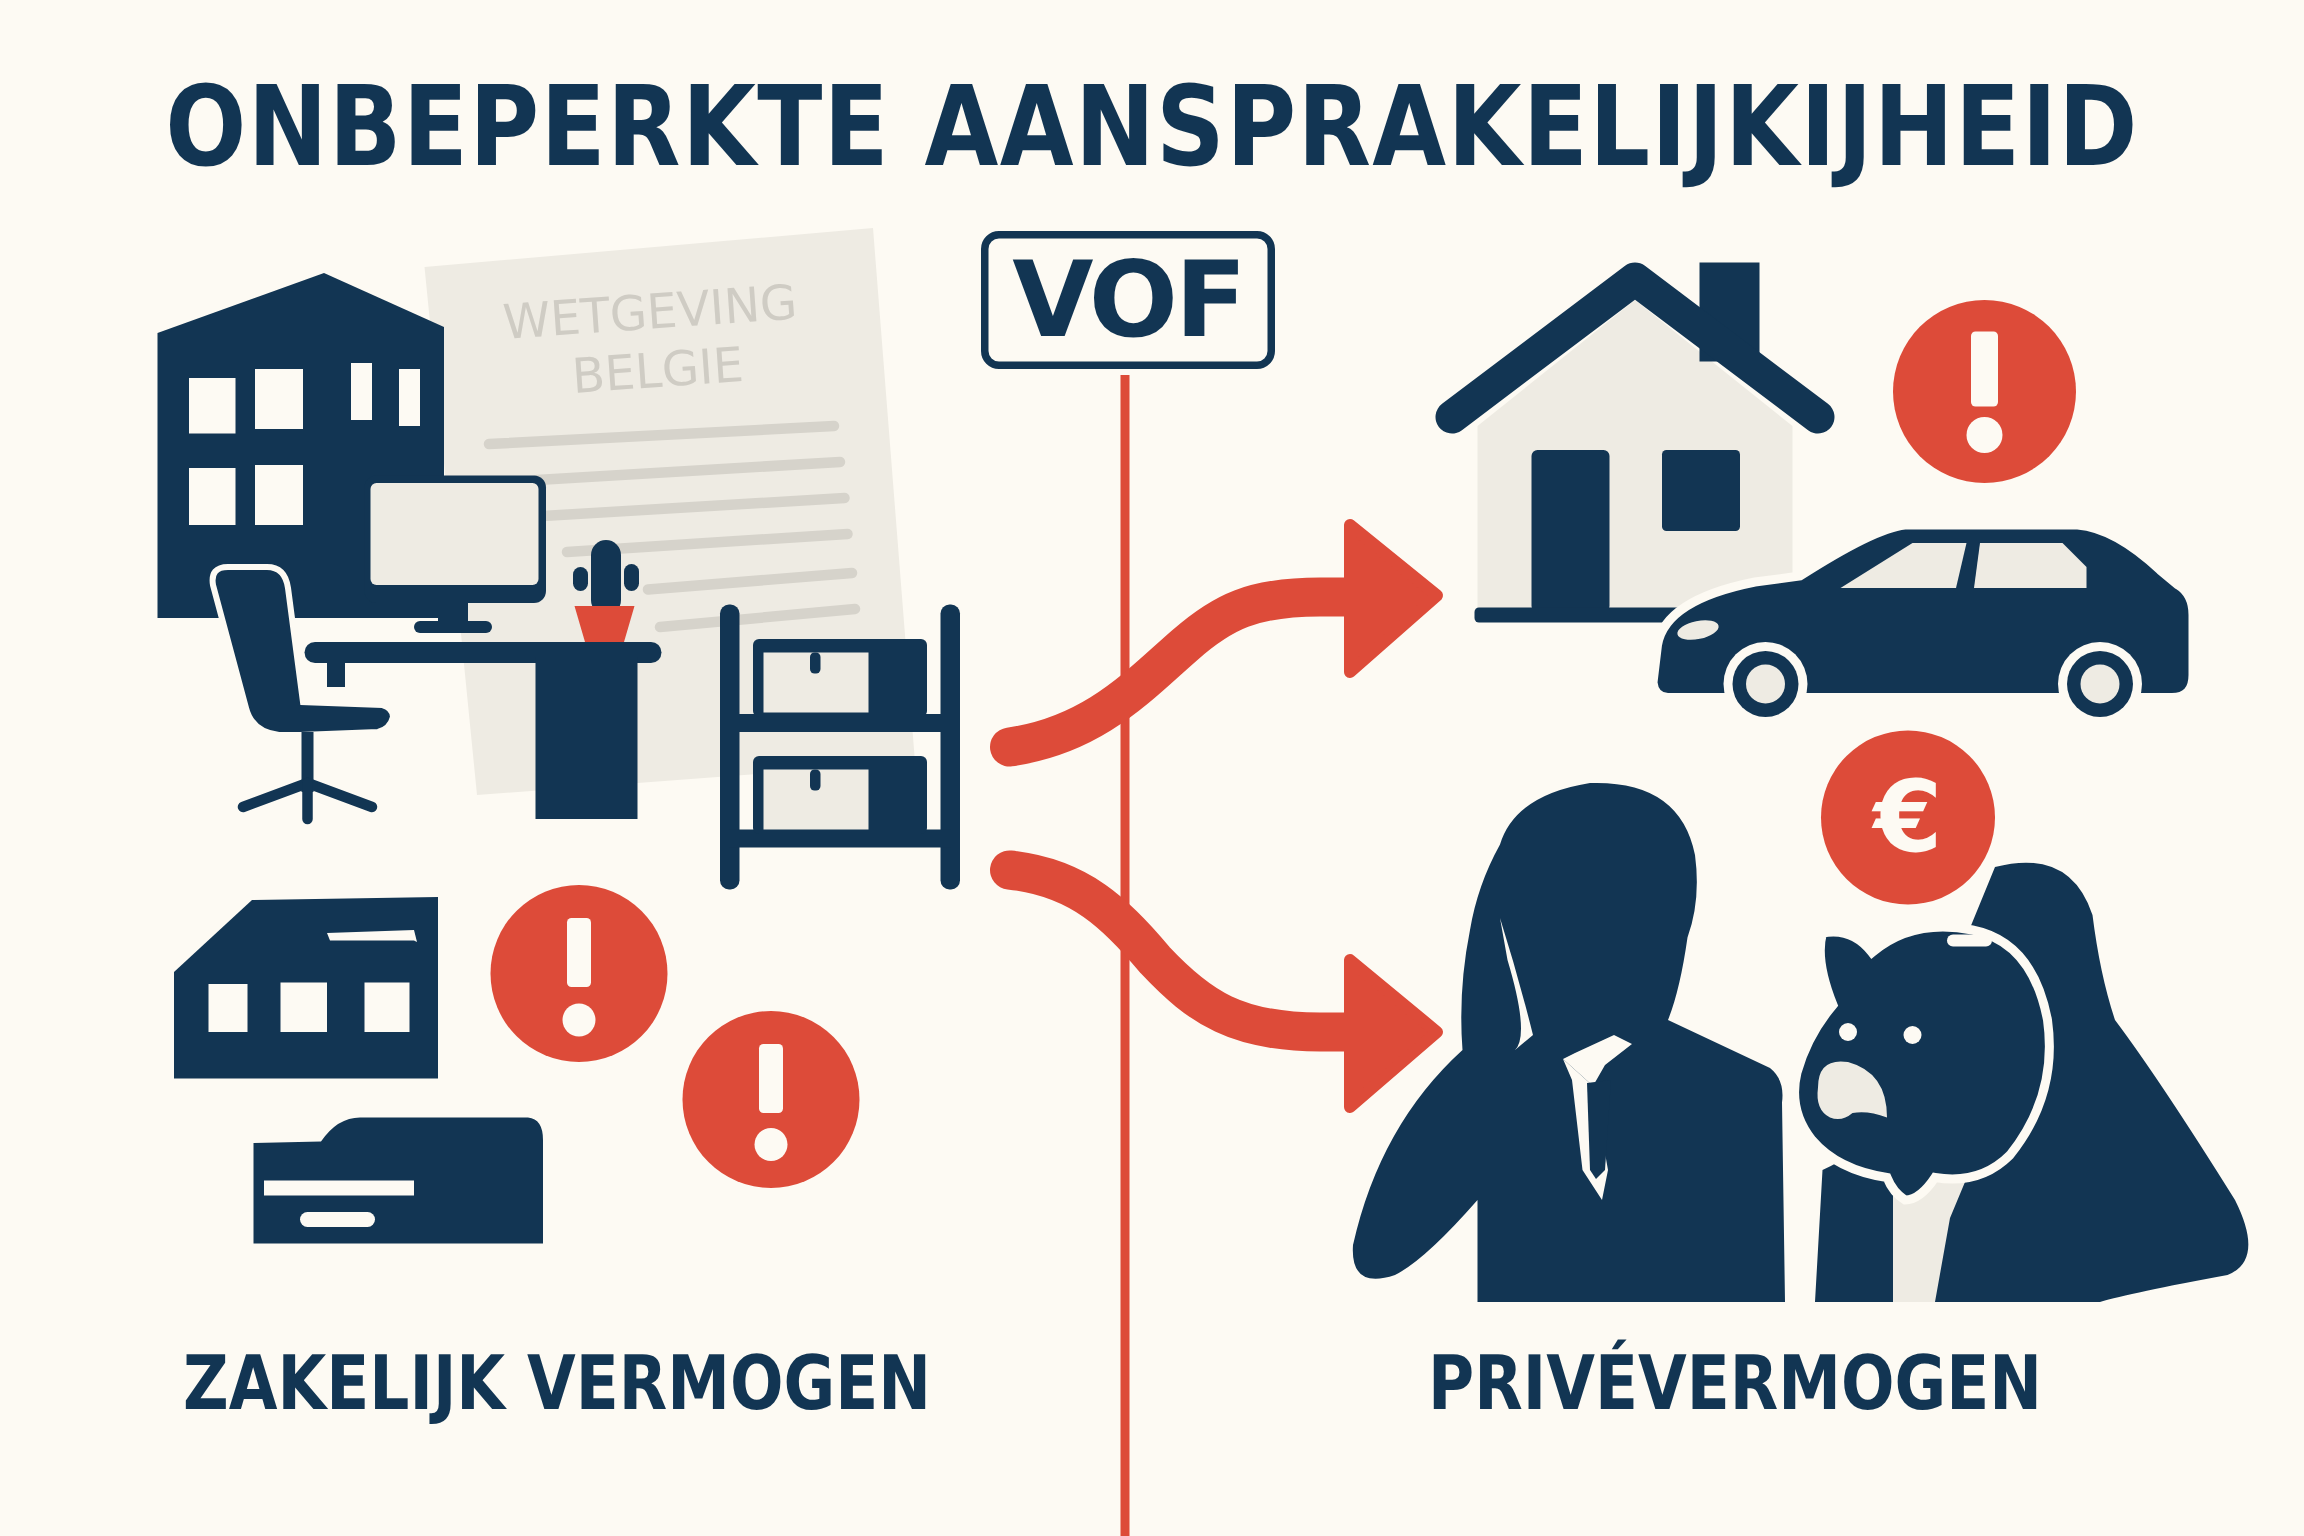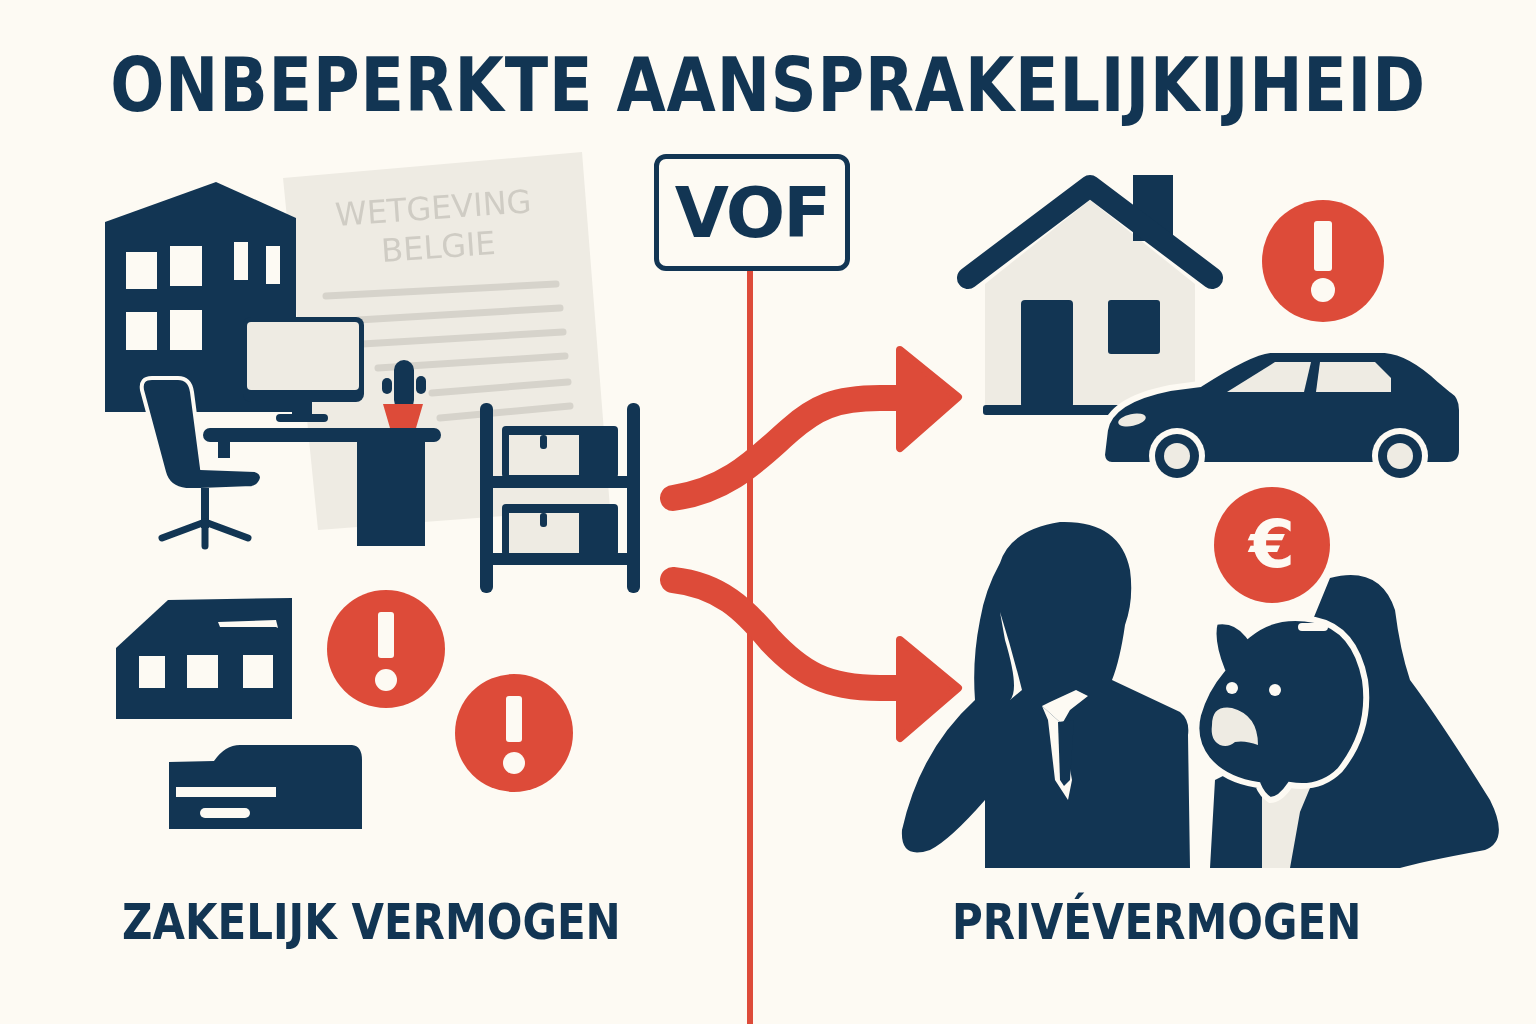--- a/index.html
+++ b/index.html
@@ -21,21 +21,21 @@
     }
     .label {
       position: absolute; color: #123553;
       font-family: "DejaVu Sans", sans-serif; font-weight: bold;
       font-size: 50px; white-space: nowrap;
       transform: scaleX(0.84); transform-origin: left center;
     }
     .label-left { left: 122px; top: 893px; }
     .label-right { left: 952px; top: 893px; }
     .vof-sign {
-      position: absolute; left: 654px; top: 154px; width: 196px; height: 117px;
+      position: absolute; left: 654px; top: 154px; width: 196px; height: 92px;
       border: 5px solid #123553; border-radius: 12px; box-sizing: border-box;
       background: #fdfaf3; display: flex; align-items: center; justify-content: center;
     }
     .vof-text {
       color: #123553; font-family: "DejaVu Sans", sans-serif; font-weight: bold;
       font-size: 70px; letter-spacing: -2px;
     }
     .doc-text {
       position: absolute; color: #cfccc4;
       font-family: "DejaVu Sans", sans-serif; font-size: 32px;

